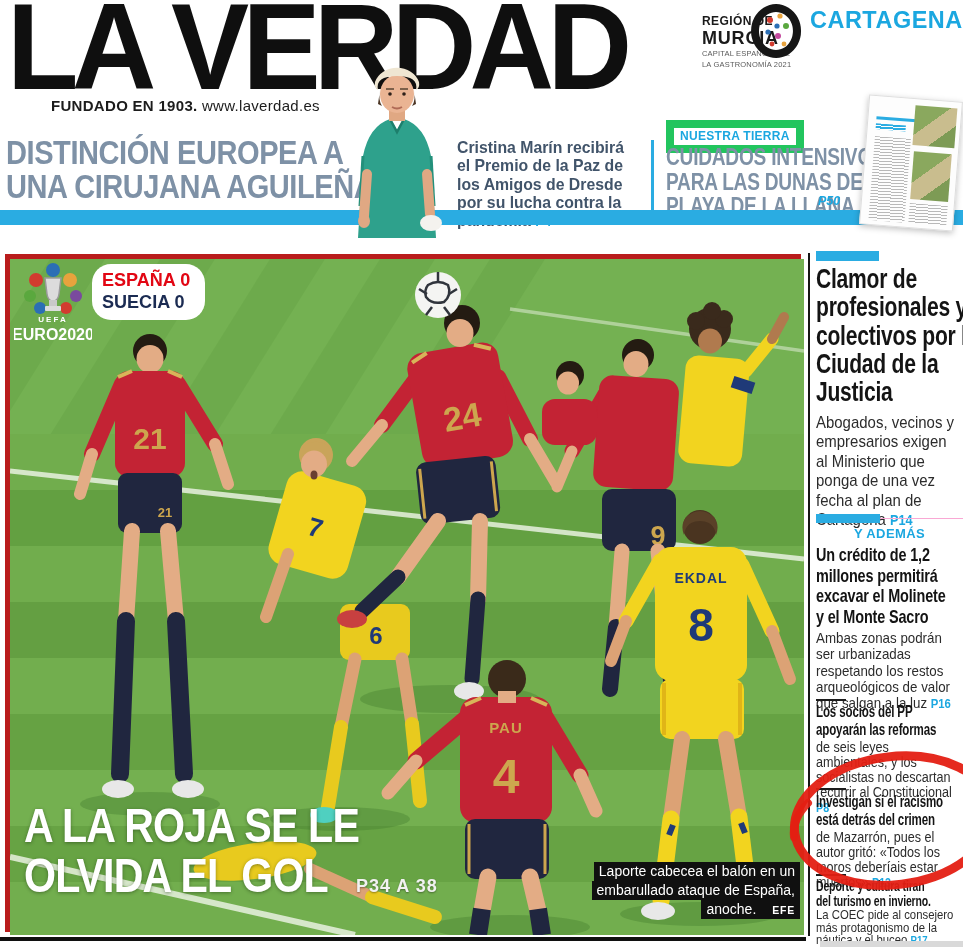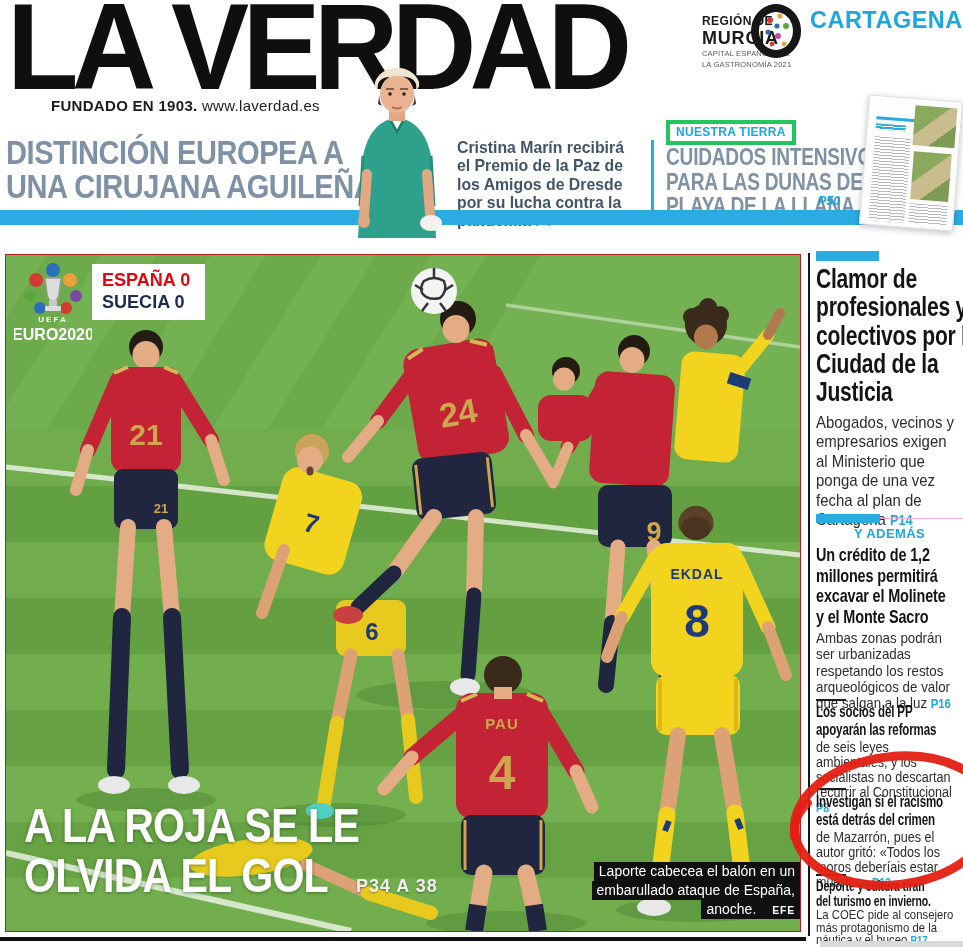--- a/index.html
+++ b/index.html
@@ -27,38 +27,38 @@
   
   .hl-gray{color:#7e91a6;font-weight:700;}
   .left-head{left:6px;top:136px;font-size:33px;line-height:1.03;letter-spacing:-.5px;
              transform:scaleX(.88);width:420px;}
   .cyanbar{left:0;top:210px;width:963px;height:15px;background:#2aace2;z-index:1;}
   .center-news{left:457px;top:139px;width:198px;font-size:17px;font-weight:700;
                color:#41546a;line-height:1.08;transform:scaleX(.93);}
   .pg{color:#1ba7e0;font-weight:800;}
   .center-news .pg{font-size:14px;}
   .vdiv{left:651px;top:140px;width:3px;height:70px;background:#2aace2;}
-  .badge{left:666px;top:120px;border:4px solid #22c55e;color:#1ba7e0;background:#fff;
+  .badge{left:666px;top:120px;border:8px solid #22c55e;color:#1ba7e0;background:#fff;
          font-size:12px;font-weight:800;padding:1px 6px 2px;letter-spacing:.3px;text-align:center;}
   .right-head{left:666px;top:145px;font-size:24.5px;line-height:1.0;letter-spacing:-.3px;
               transform:scaleX(.78);width:300px;}
   .p50{left:818px;top:194px;font-size:12.5px;font-style:italic;}
   .thumb{left:864px;top:98px;width:94px;height:130px;background:#fdfdfd;
          border:1px solid #ddd;transform:rotate(4.5deg);z-index:2;
          box-shadow:0 2px 6px rgba(0,0,0,.25);}
   .tl{position:absolute;background:repeating-linear-gradient(#b9b9b9 0 1px,transparent 1px 3px);}
   .tcy{position:absolute;left:8px;top:20px;width:40px;height:3px;background:#2aace2;}
   .tcy2{position:absolute;left:8px;top:27px;width:30px;height:6px;
         background:repeating-linear-gradient(#2aace2 0 2px,transparent 2px 3px);}
   .tph{position:absolute;background:linear-gradient(140deg,#8aa85e 0 40%,#c9bd8e 40% 70%,#7d9b55 70%);}
 
   
-  .photo{left:5px;top:254px;width:796px;height:678px;border:1px solid #b91c1c;background:#15803d;}
+  .photo{left:5px;top:254px;width:796px;height:678px;border:5px solid #b91c1c;background:#15803d;}
   .eurologo{left:14px;top:258px;z-index:2;}
-  .score{left:92px;top:264px;background:#fff;padding:5px 10px 6px;z-index:2;line-height:1.18;}
+  .score{left:92px;top:264px;background:#fff;padding:5px 10px 6px;z-index:2;line-height:1.18;border-radius:19px;}
   .score div{font-size:19px;font-weight:800;transform:scaleX(.95);transform-origin:0 0;letter-spacing:0;}
   .s-home{color:#e20613;}
   .s-away{color:#1b2b52;}
   .photo-head{left:24px;top:800px;font-size:49px;font-weight:800;color:#fff;line-height:1.03;
               letter-spacing:-1px;transform:scaleX(.84);width:480px;z-index:2;
               text-shadow:0 1px 4px rgba(20,40,10,.45);}
   .photo-pages{left:356px;top:876px;font-size:18px;font-weight:800;color:#f2f2f2;
                letter-spacing:1px;z-index:2;text-shadow:0 1px 2px rgba(0,0,0,.4);}
   .caption{left:588px;top:862px;width:212px;text-align:right;font-size:14px;line-height:1.35;z-index:2;}
   .cap-bg{background:#101010;color:#fff;padding:1px 5px 2px;

